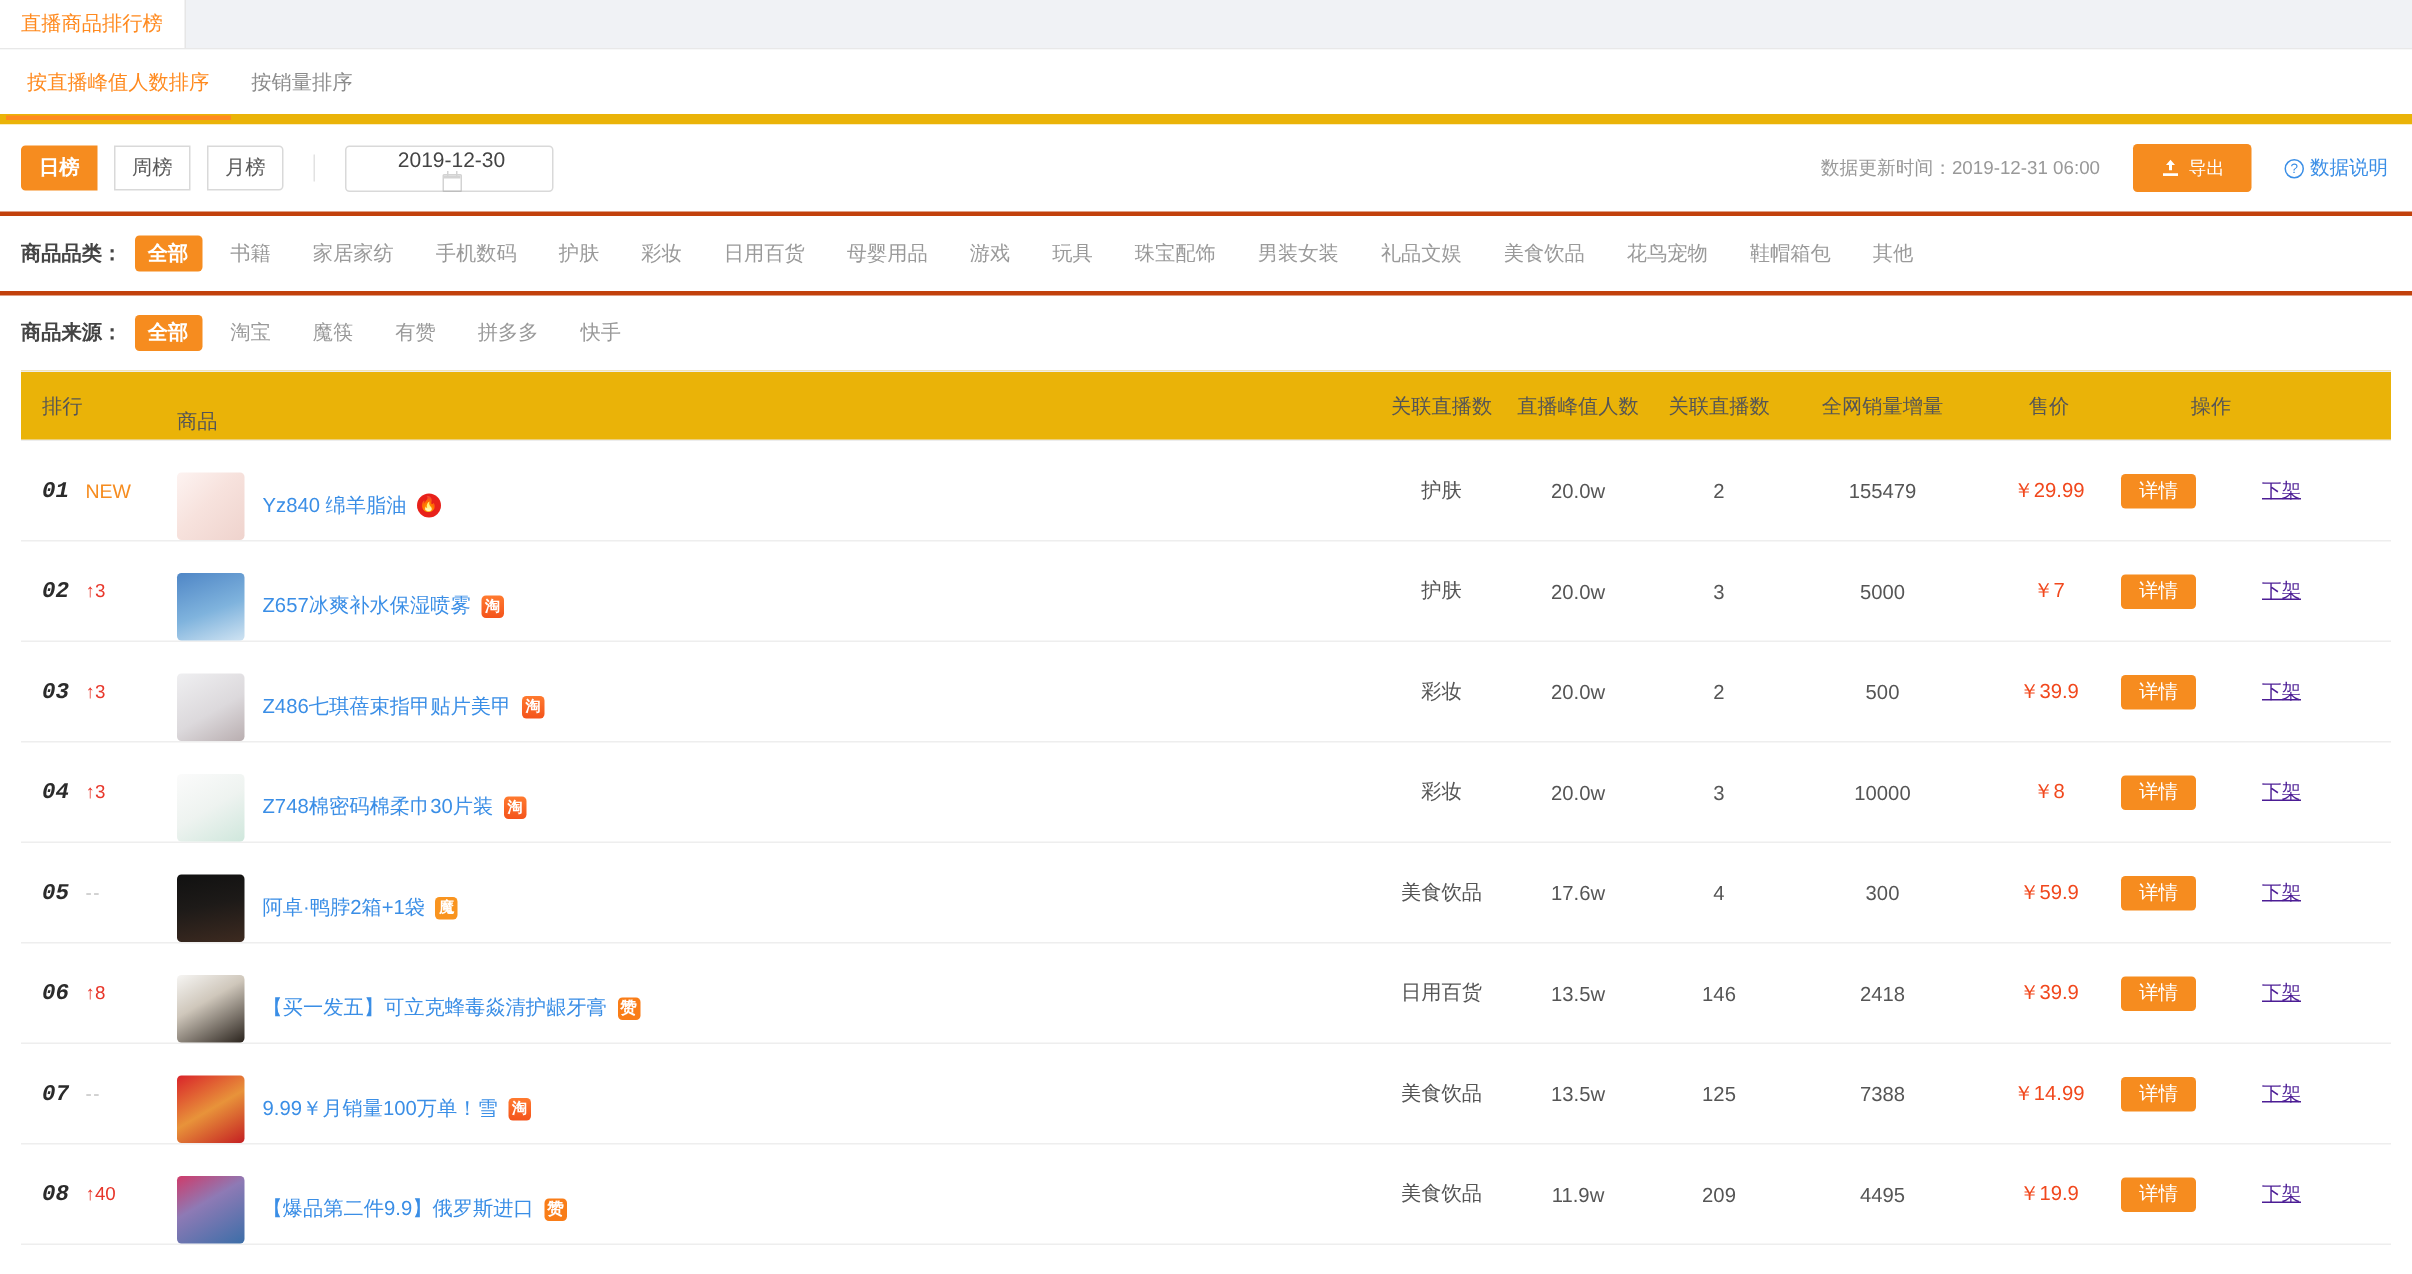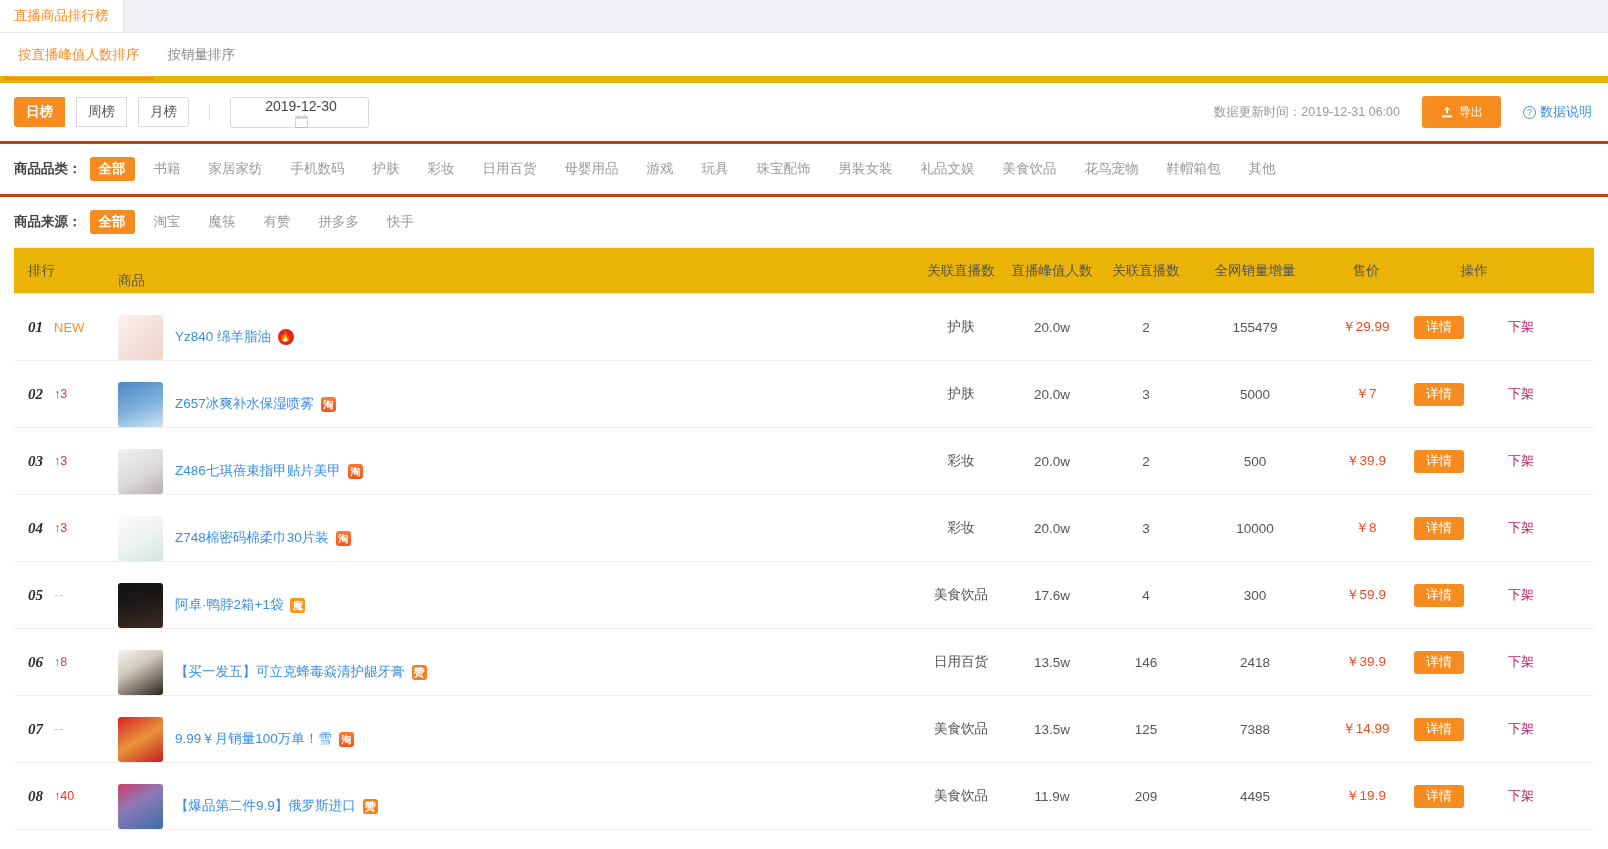--- a/index.html
+++ b/index.html
@@ -195,21 +195,21 @@
   .c-sales  { width: 126px; text-align: center; }
   .c-price  { width: 96px;  text-align: center; }
   .c-ops    { width: 120px; text-align: center; }
 
   .thead .c-rank { padding-left: 14px; display:block; }
   .thead .c-prod { display:block; }
 
   .rank-no {
     font-style: italic; font-weight: bold;
     font-size: 15px; color: #2b2b2b;
-    font-family: Liberation Serif, serif;
+    font-family: Liberation Mono, monospace;
   }
   .trend { font-size: 12.5px; white-space: nowrap; }
   .trend.new { color: #f68c1f; font-size: 13px; }
   .trend.up { color: #e8362a; }
   .trend.flat { color: #c4c4c4; letter-spacing: 1px; }
 
   .thumb {
     width: 45px; height: 45px;
     border-radius: 3px;
     flex: 0 0 45px;
@@ -249,21 +249,21 @@
 
   .price { color: #f1481d; font-size: 13.5px; }
   .ops { display: flex; align-items: center; justify-content: space-between; gap: 9px; }
   .detail-btn {
     background: #f68c1f; color: #fff;
     border: none; border-radius: 3px;
     height: 23px; padding: 0 12px;
     font-size: 13px; cursor: pointer;
     font-family: inherit;
   }
-  .offshelf { color: #be185d; font-size: 13px; cursor: pointer; }
+  .offshelf { color: #4c1d95; font-size: 13px; cursor: pointer; text-decoration: underline; }
 </style>
 </head>
 <body>
 
 <div class="tabstrip">
   <div class="tab">
     <span>直播商品排行榜</span>
   </div>
 </div>
 

